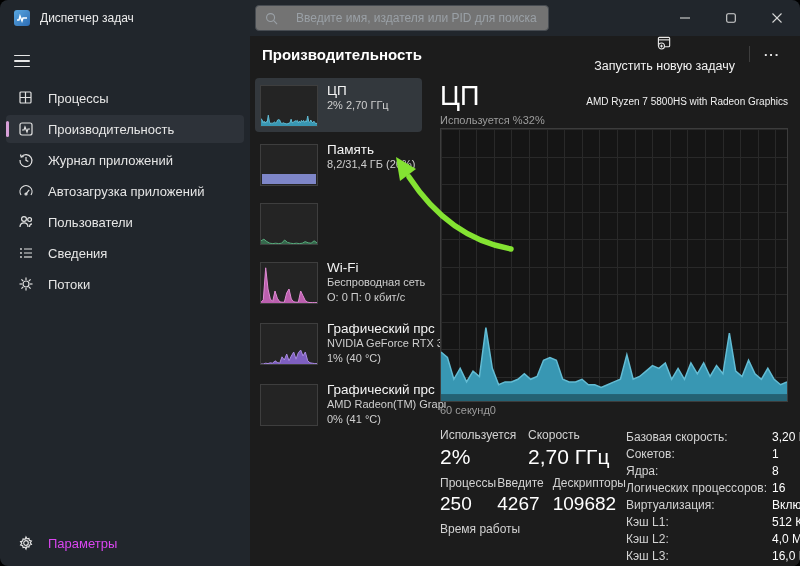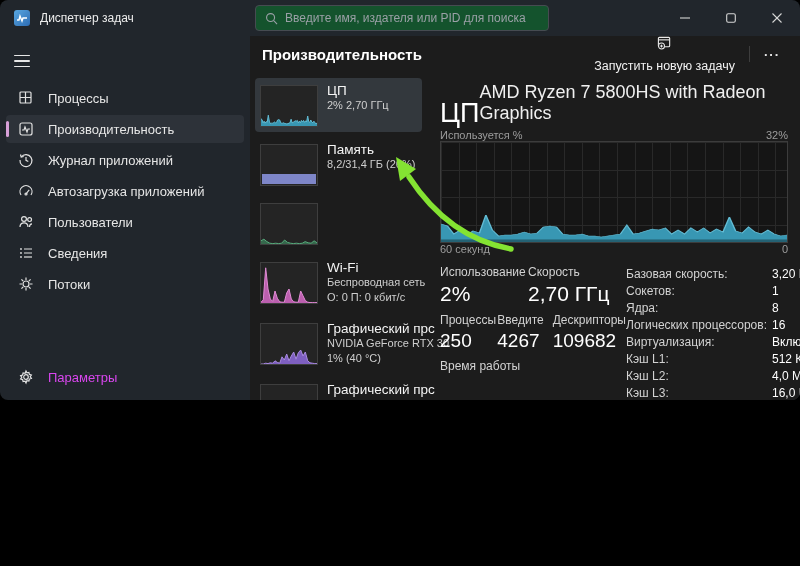--- a/index.html
+++ b/index.html
@@ -1,30 +1,30 @@
 <!DOCTYPE html>
 <html style="--accent: #d8a0d8; --cpu_fill: #3897b3; --cpu_stroke: #63bcd4; --memory_bar: #7e86c8; --arrow: #84e332;"><head>
 <meta charset="utf-8">
 <style>
   * { margin:0; padding:0; box-sizing:border-box; }
   html,body { width:800px; height:566px; background:#000; }
   .window {
-    width:800px; height:400px; position:relative; overflow:hidden;
+    width:800px; height:566px; position:relative; overflow:hidden;
     background:#21262c; color:#fff; border-radius:8px;
     font-family:"Liberation Sans","DejaVu Sans",sans-serif;
   }
   
   .titlebar { position:absolute; top:0; left:0; right:0; height:36px; display:flex; align-items:center; }
   .app-icon { width:16px; height:16px; margin-left:14px; border-radius:3px;
     background:linear-gradient(135deg,#59a7e0,#2d6cb4); position:relative; flex:none; }
   .app-icon svg { position:absolute; inset:2px; }
   .app-title { margin-left:10px; font-size:12px; color:#ececec; }
   .search-box { position:absolute; left:255px; top:5px; width:294px; height:26px;
-    background:#14532d; border:1px solid #464b51; border-radius:4px;
-    display:flex; align-items:center; padding:0 9px; gap:7px; }
+    background:#737373; border:1px solid #464b51; border-radius:4px;
+    display:flex; align-items:center; padding:0 9px; gap:18px; }
   .search-box input { background:transparent; border:none; outline:none; color:#ddd;
     font-size:12px; width:100%; font-family:inherit; }
   .search-box input::placeholder { color:#9aa0a6; }
   .win-controls { position:absolute; right:0; top:0; height:36px; display:flex; }
   .win-btn { width:46px; height:36px; display:flex; align-items:center; justify-content:center; color:#d6d6d6; }
   
   .sidebar { position:absolute; left:0; top:36px; bottom:0; width:250px; }
   .hamburger { width:34px; height:28px; margin:11px 0 9px 8px; display:flex; flex-direction:column;
     justify-content:center; gap:4px; padding-left:6px; border-radius:4px; }
   .hamburger span { display:block; width:16px; height:1.6px; background:#e6e6e6; border-radius:1px; }
@@ -54,22 +54,22 @@
   .thumb { width:58px; height:42px; background:#242424; border:1px solid #3e3e3e; position:relative; flex:none; margin-top:2px; }
   .thumb svg { position:absolute; inset:0; width:100%; height:100%; }
   .mem-bar { position:absolute; left:1px; right:1px; bottom:1px; background:var(--memory_bar,#7e86c8); }
   .pi-text { min-width:0; }
   .pi-title { font-size:13.5px; color:#f4f4f4; white-space:nowrap; }
   .pi-sub { font-size:11px; color:#cfcfcf; line-height:1.4; white-space:nowrap; }
   
   .main-panel { flex:1; padding:8px 12px 0 16px; display:flex; flex-direction:column; min-width:0; }
   .mp-header { display:flex; align-items:flex-end; justify-content:space-between; }
   .mp-title { font-size:27px; font-weight:300; line-height:1.1; }
-  .mp-sub { font-size:18px; color:#f0f0f0; padding-bottom:5px; }
-  .axis-row { display:flex; justify-content:space-between; font-size:11px; color:#9d9d9d; height:16px; align-items:center;gap:15px; }
+  .mp-sub { font-size:10px; color:#f0f0f0; padding-bottom:5px; }
+  .axis-row { display:flex; font-size:11px; color:#9d9d9d; height:16px; align-items:center; }
   .chart-box { height:274px; background:#151515; border:1px solid #3c3c3c; position:relative;
     background-image:
       repeating-linear-gradient(to right,#292929 0 1px,transparent 1px 17.6px),
       repeating-linear-gradient(to bottom,#292929 0 1px,transparent 1px 27.5px); }
   .chart-box svg { position:absolute; inset:0; width:100%; height:100%; }
   
   .stats { display:flex; margin-top:10px; }
   .stats-left { width:186px; flex:none; }
   .sl-row { display:flex; margin-bottom:7px; }
   .sl-col { }
@@ -332,21 +332,21 @@
         </div>
         <div class="axis-row">
           <span>60 секунд</span>
           <span>0</span>
         </div>
 
         <div class="stats">
           <div class="stats-left">
             <div class="sl-row">
               <div class="sl-col c-w1">
-                <div class="stat-label">Использование</div>
+                <div class="stat-label">Используется</div>
                 <div class="stat-big">2%</div>
               </div>
               <div class="sl-col">
                 <div class="stat-label">Скорость</div>
                 <div class="stat-big">2,70 ГГц</div>
               </div>
             </div>
             <div class="sl-row">
               <div class="sl-col c-w2">
                 <div class="stat-label">Процессы</div>

